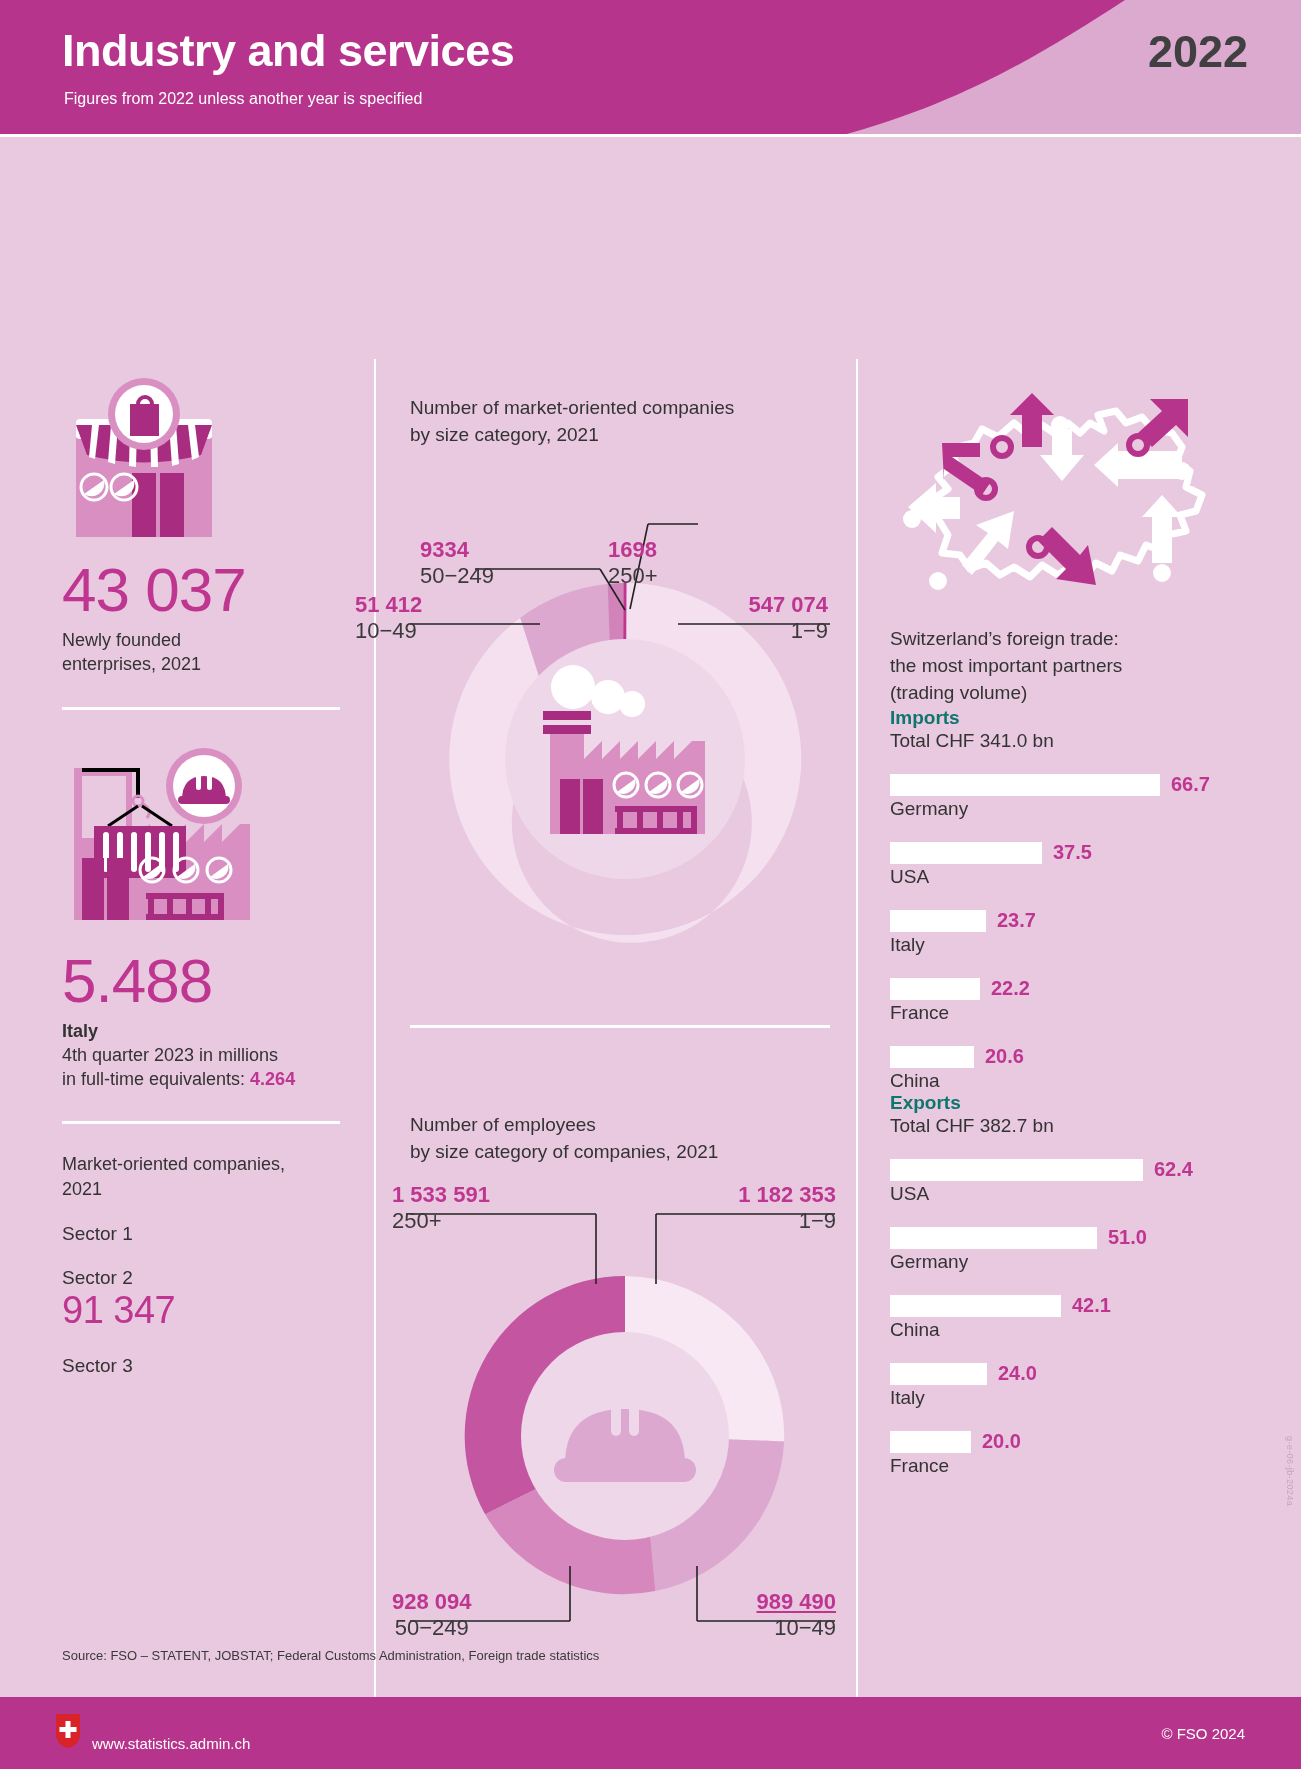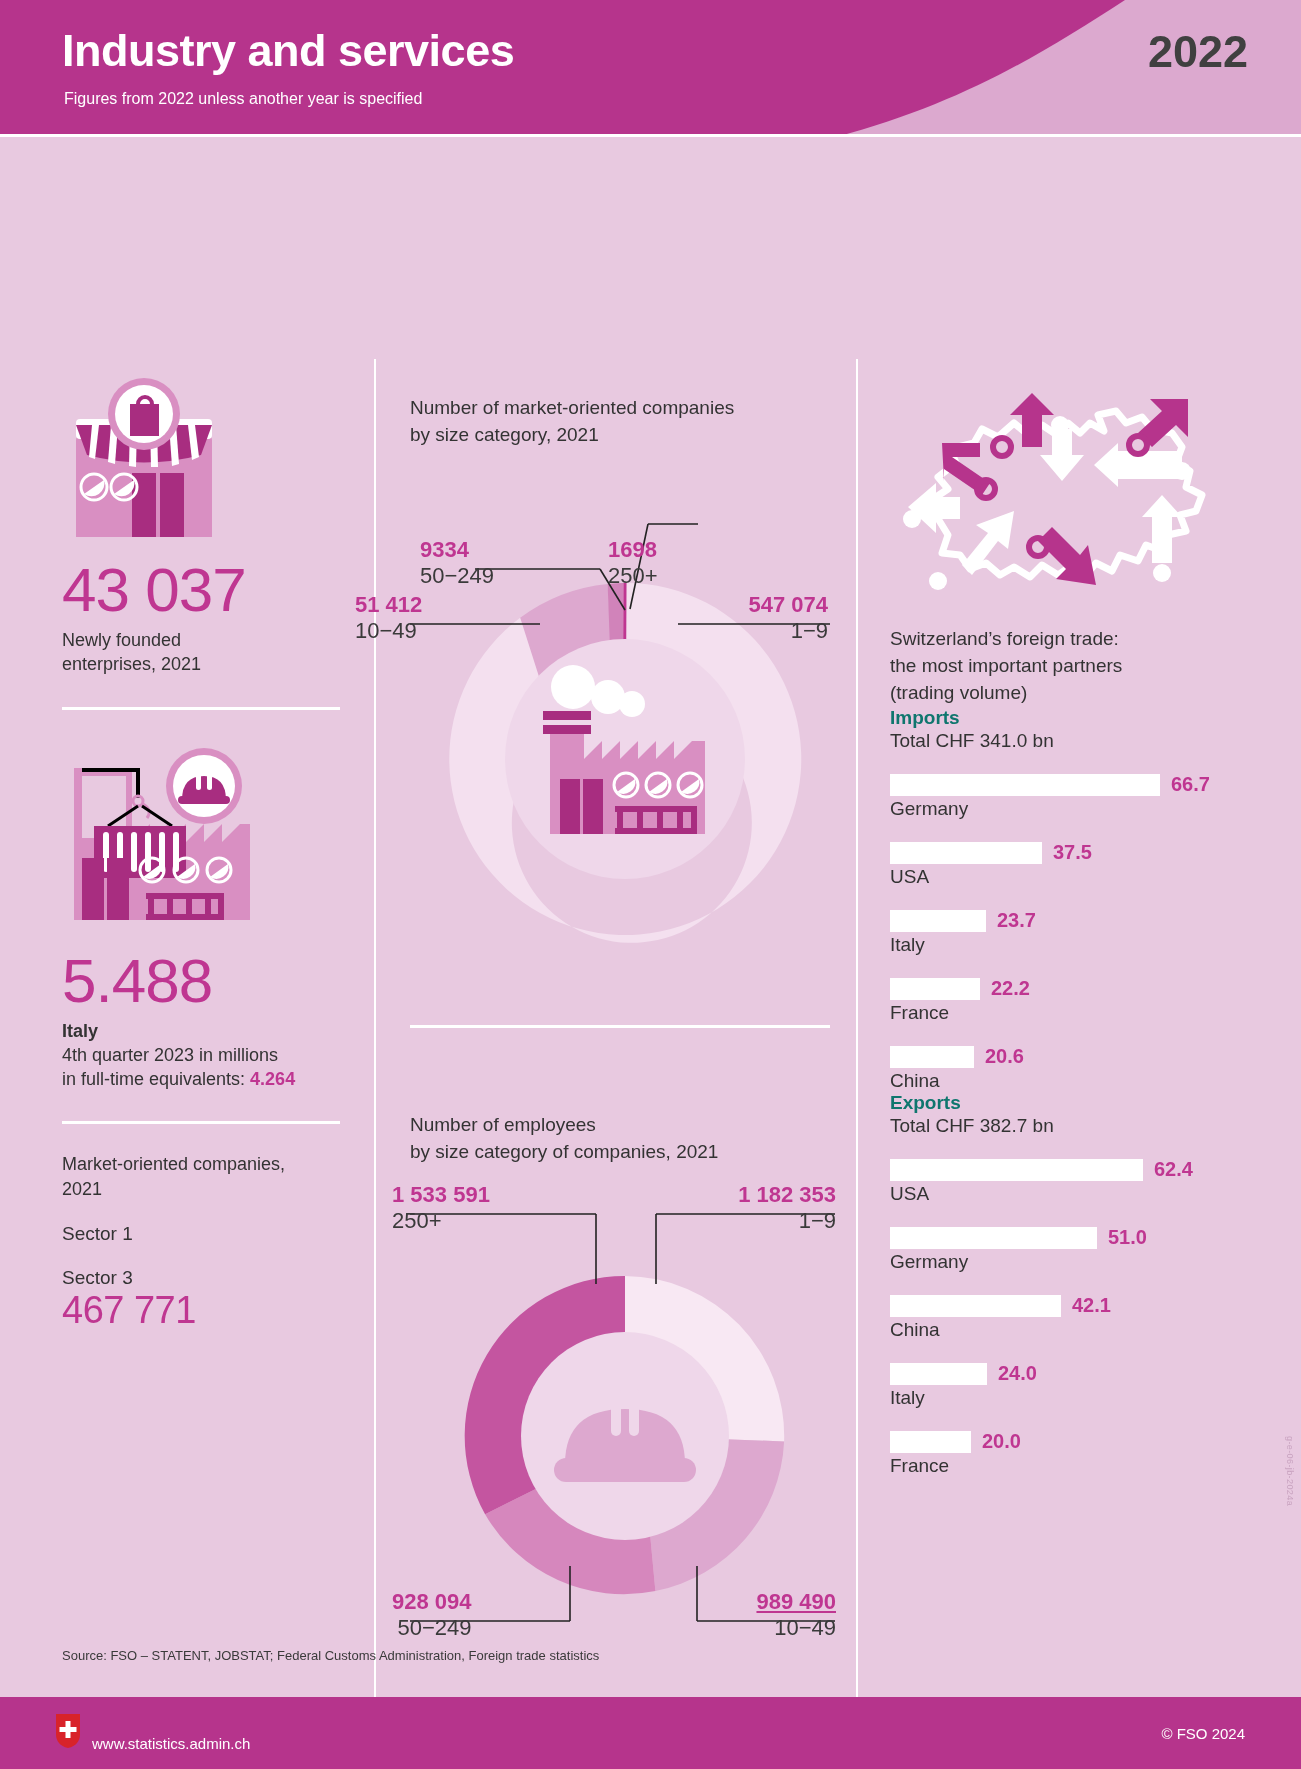--- a/index.html
+++ b/index.html
@@ -356,22 +356,25 @@
     <div class="stat-block">
       <div class="stat-caption">
         <span>Market-oriented companies,</span><br>
         <span>2021</span>
       </div>
 
       <div>
         <div class="sector-label">Sector 1</div>
       </div>
       <div>
+        <div class="sector-label">Sector 2</div>
+        <div class="sector-value">91 347</div>
+      </div>
+      <div>
         <div class="sector-label">Sector 3</div>
-        <div class="sector-value">467 771</div>
       </div>
     </div>
   </div>
 
   <div class="mid-col">
 
     <div class="chart-title">
       <span>Number of market-oriented companies</span><br>
       <span>by size category, 2021</span>
     </div>
@@ -481,21 +484,21 @@
       </svg>
 
       <div style="position:absolute;left:-18px;top:16px;text-align:left;">
         <div style="font-size:22px;font-weight:bold;color:#bf3691;">1 533 591</div>
         <div style="font-size:22px;color:#3a3a3a;">250+</div>
       </div>
       <div style="position:absolute;left:248px;top:16px;text-align:right;width:178px;">
         <div style="font-size:22px;font-weight:bold;color:#bf3691;">1 182 353</div>
         <div style="font-size:22px;color:#3a3a3a;">1−9</div>
       </div>
-      <div style="position:absolute;left:-18px;top:423px;text-align:right;">
+      <div style="position:absolute;left:-18px;top:423px;text-align:center;">
         <div style="font-size:22px;font-weight:bold;color:#bf3691;">928 094</div>
         <div style="font-size:22px;color:#3a3a3a;">50−249</div>
       </div>
       <div style="position:absolute;left:288px;top:423px;text-align:right;width:138px;">
         <div style="font-size:22px;font-weight:bold;color:#bf3691;text-decoration:underline;">989 490</div>
         <div style="font-size:22px;color:#3a3a3a;">10−49</div>
       </div>
     </div>
   </div>
 

